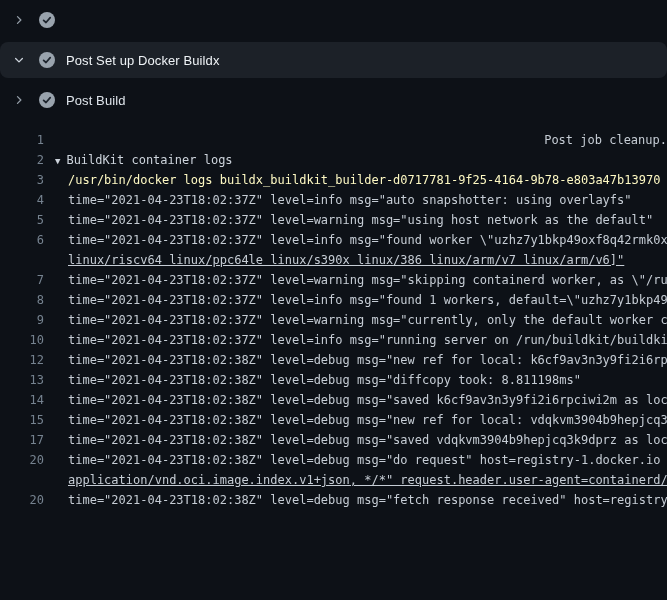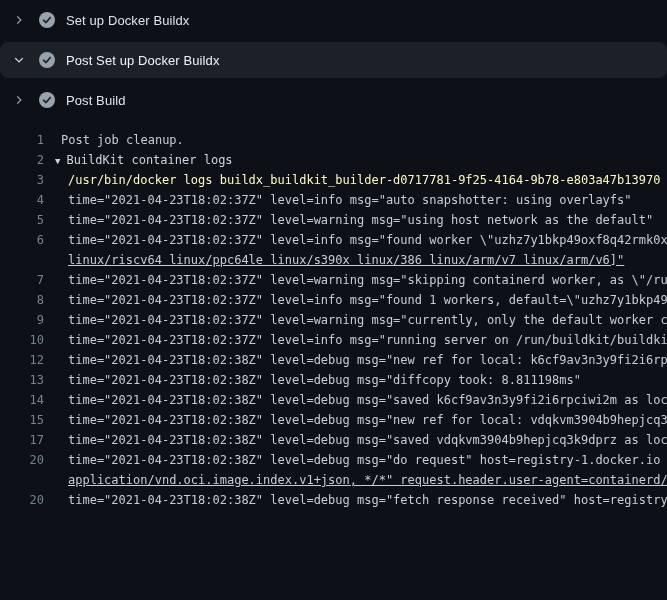--- a/index.html
+++ b/index.html
@@ -21,41 +21,40 @@
   .chev svg{display:block;}
   .statusicon{margin-left:13px;width:16px;height:16px;flex:none;}
   .step-title{margin-left:11px;font-size:13px;color:#dee4ea;letter-spacing:.1px;}
   .step-row.expanded .step-title{color:#eff3f6;}
   
   .log-area{margin-top:10px;}
   .log-row{height:20px;line-height:20px;display:flex;
     font-family:"DejaVu Sans Mono","Liberation Mono",monospace;font-size:12px;white-space:pre;}
   .gutter{width:44px;flex:none;text-align:right;color:#768390;cursor:pointer;}
   .content{flex:1;overflow:hidden;color:#c6cdd5;padding-left:24px;}
-  .log-row.plain .content{padding-left:17px;}
+  .log-row.plain .content{padding-left:17px;text-align:right;}
   .log-row.group .content{padding-left:11px;color:#cdd4dc;}
   .log-row.command .content{color:#fef9c3;}
   .log-row.wrap .content{padding-left:24px;text-decoration:underline;}
   .toggle{display:inline-block;font-size:9px;color:#cdd4dc;margin-right:6px;cursor:pointer;vertical-align:0.5px;}
 </style>
 </head>
 <body>
 
 <div class="steps">
     <div class="step-row collapsed">
       <span class="chev">
         <svg width="12" height="12" viewBox="0 0 16 16">
           <path d="M6 3.5 L10.5 8 L6 12.5" fill="none" stroke="#949ea8" stroke-width="1.7" stroke-linecap="round" stroke-linejoin="round"></path>
         </svg>
       </span>
       <span class="statusicon"><svg width="16" height="16" viewBox="0 0 16 16">
           <circle cx="8" cy="8" r="8" fill="#99a3ad"></circle>
           <path d="M4.6 8.3 L7 10.5 L11.2 5.6" fill="none" stroke="#1c232c" stroke-width="1.7" stroke-linecap="round" stroke-linejoin="round"></path>
         </svg></span>
-      <span class="step-title">Set up Docker Buildx</span>
     </div>
     <div class="step-row expanded">
       <div class="hl"></div>
       <span class="chev">
         <svg width="12" height="12" viewBox="0 0 16 16">
           <path d="M3.5 6 L8 10.5 L12.5 6" fill="none" stroke="#cdd4dc" stroke-width="1.7" stroke-linecap="round" stroke-linejoin="round"></path>
         </svg>
       </span>
       <span class="statusicon"><svg width="16" height="16" viewBox="0 0 16 16">
           <circle cx="8" cy="8" r="8" fill="#99a3ad"></circle>

